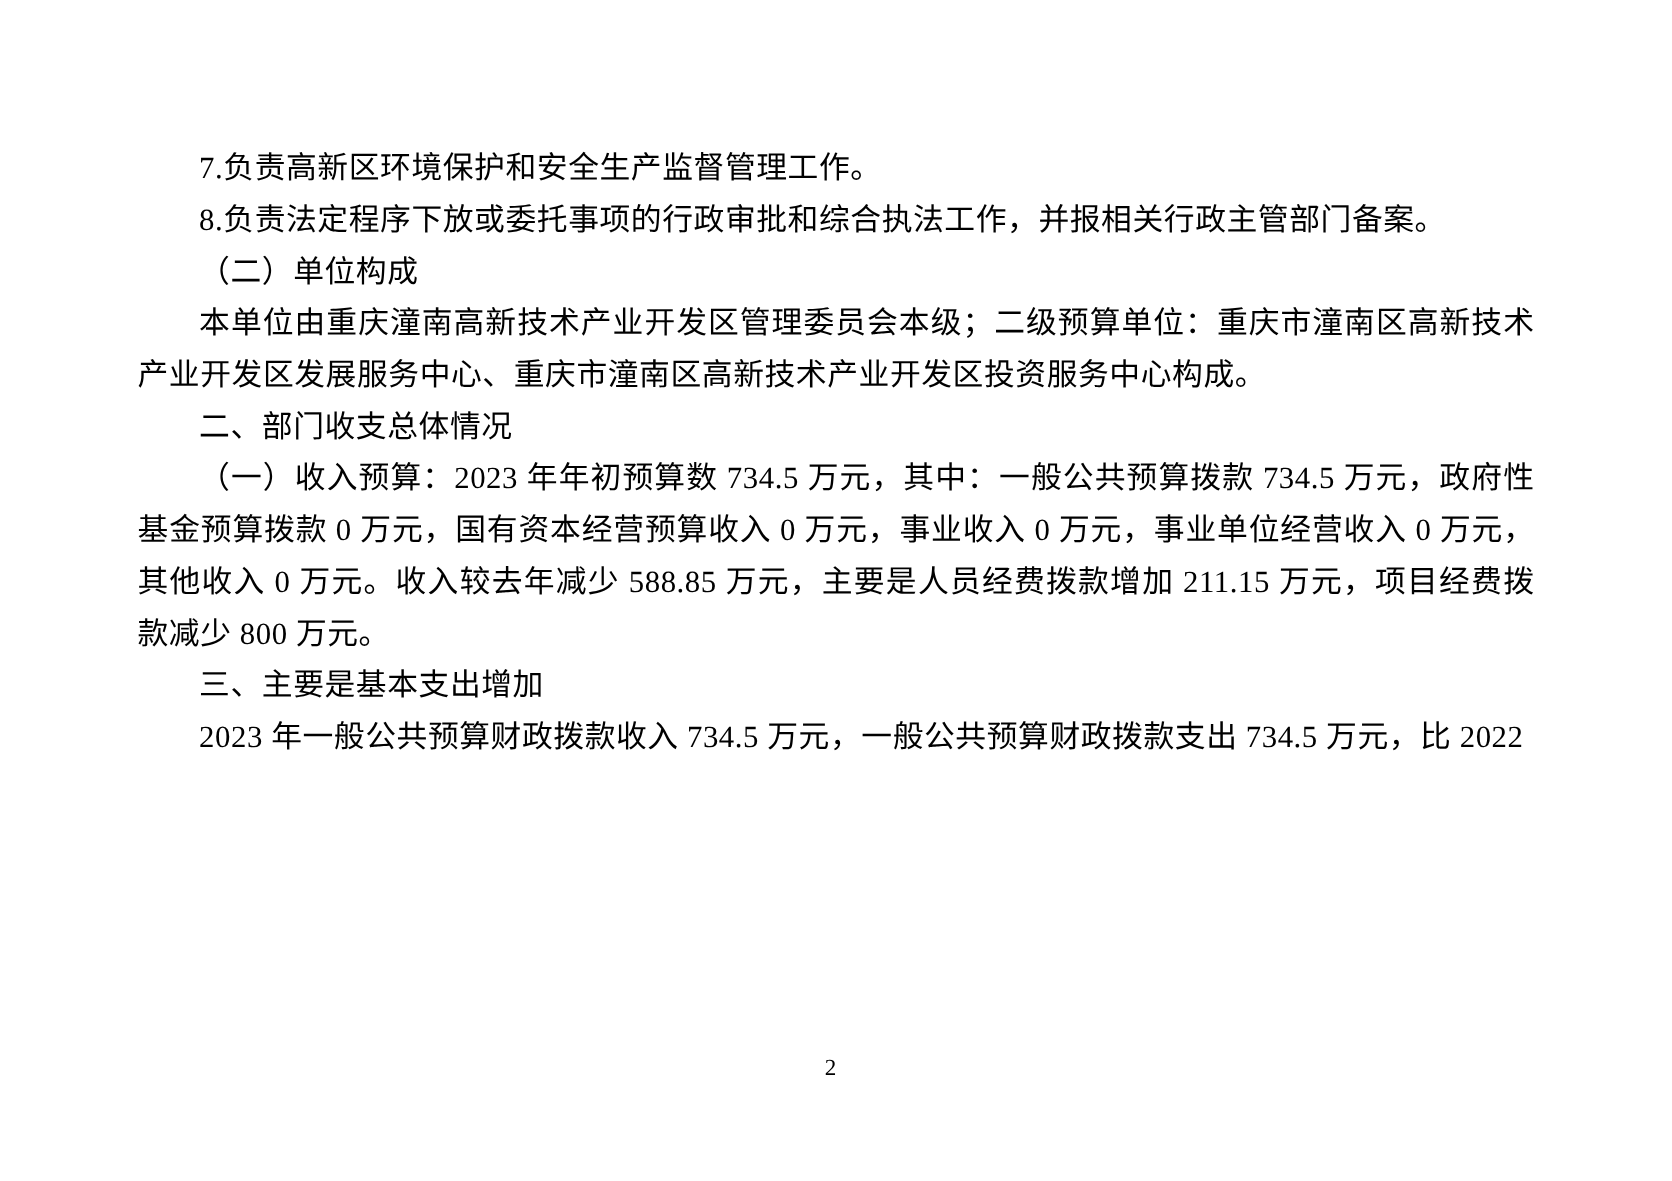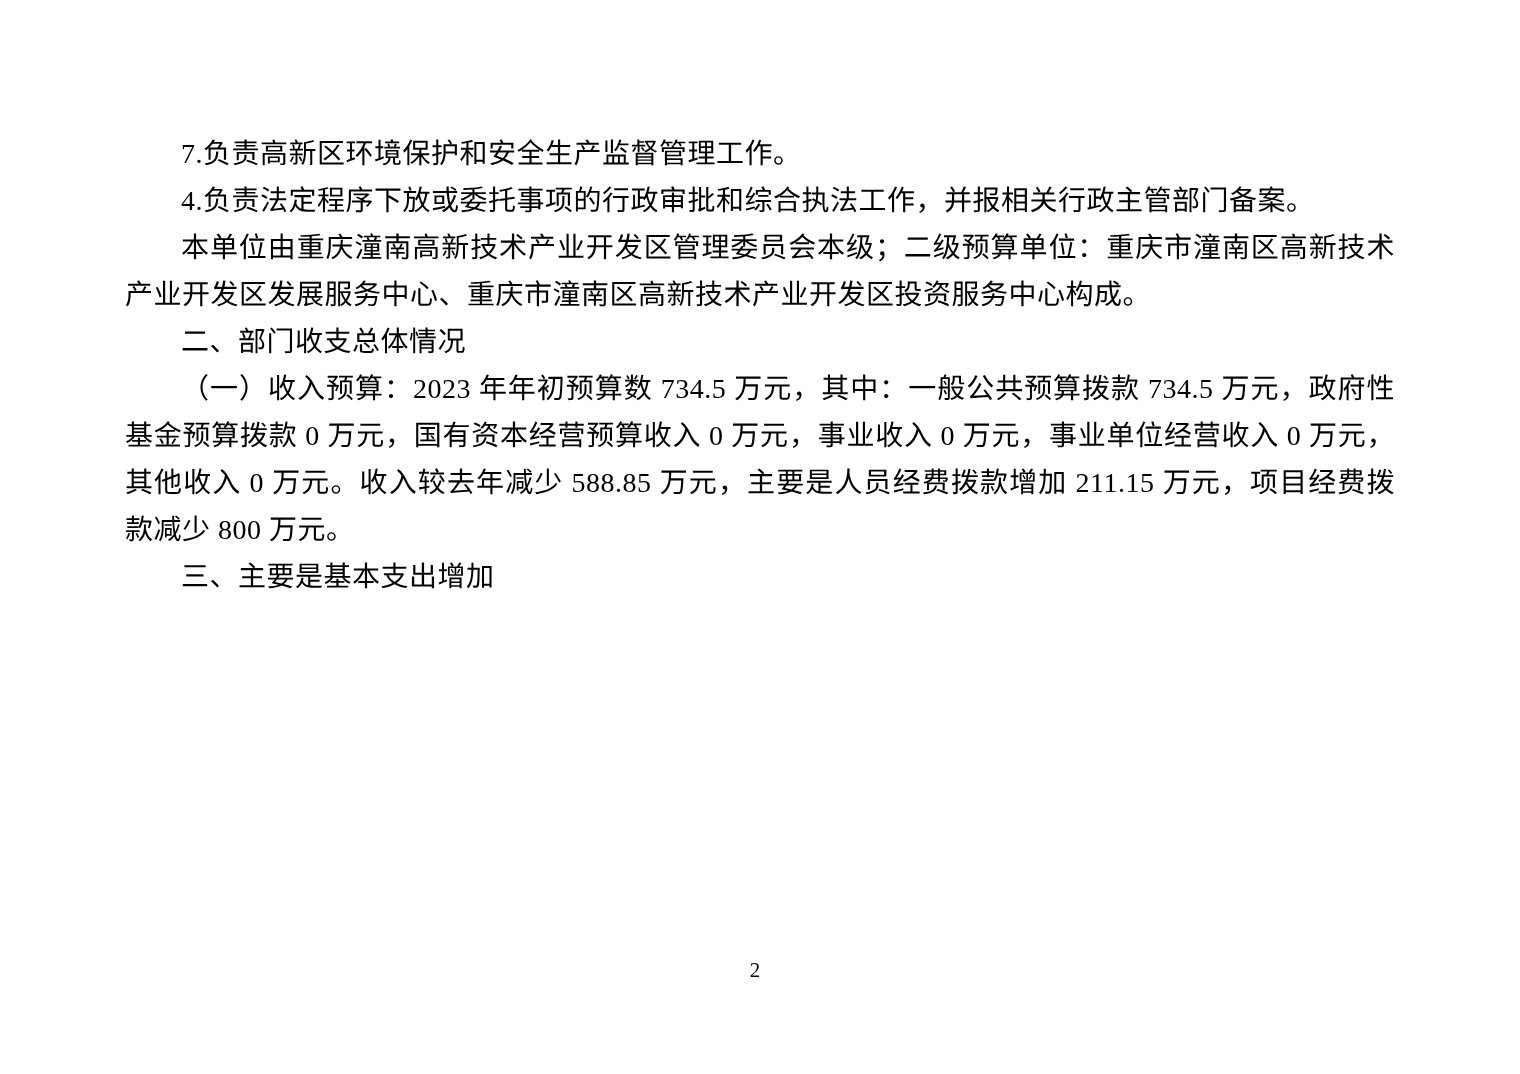--- a/index.html
+++ b/index.html
@@ -45,20 +45,22 @@
     font-size: 21px;
     line-height: 26px;
   }
 </style>
 </head>
 <body>
 
 <div class="page">
   <div class="content">
     <p class="para">7.负责高新区环境保护和安全生产监督管理工作。</p>
-    <p class="para">4.负责法定程序下放或委托事项的行政审批和综合执法工作，并报相关行政主管部门备案。</p>
+    <p class="para">8.负责法定程序下放或委托事项的行政审批和综合执法工作，并报相关行政主管部门备案。</p>
+    <p class="para">（二）单位构成</p>
     <p class="para">本单位由重庆潼南高新技术产业开发区管理委员会本级；二级预算单位：重庆市潼南区高新技术产业开发区发展服务中心、重庆市潼南区高新技术产业开发区投资服务中心构成。</p>
     <p class="para">二、部门收支总体情况</p>
     <p class="para">（一）收入预算：2023 年年初预算数 734.5 万元，其中：一般公共预算拨款 734.5 万元，政府性基金预算拨款 0 万元，国有资本经营预算收入 0 万元，事业收入 0 万元，事业单位经营收入 0 万元，其他收入 0 万元。收入较去年减少 588.85 万元，主要是人员经费拨款增加 211.15 万元，项目经费拨款减少 800 万元。</p>
     <p class="para">三、主要是基本支出增加</p>
+    <p class="para">2023 年一般公共预算财政拨款收入 734.5 万元，一般公共预算财政拨款支出 734.5 万元，比 2022</p>
   </div>
   <div class="page-number">2</div>
 </div>
 
 </body></html>

